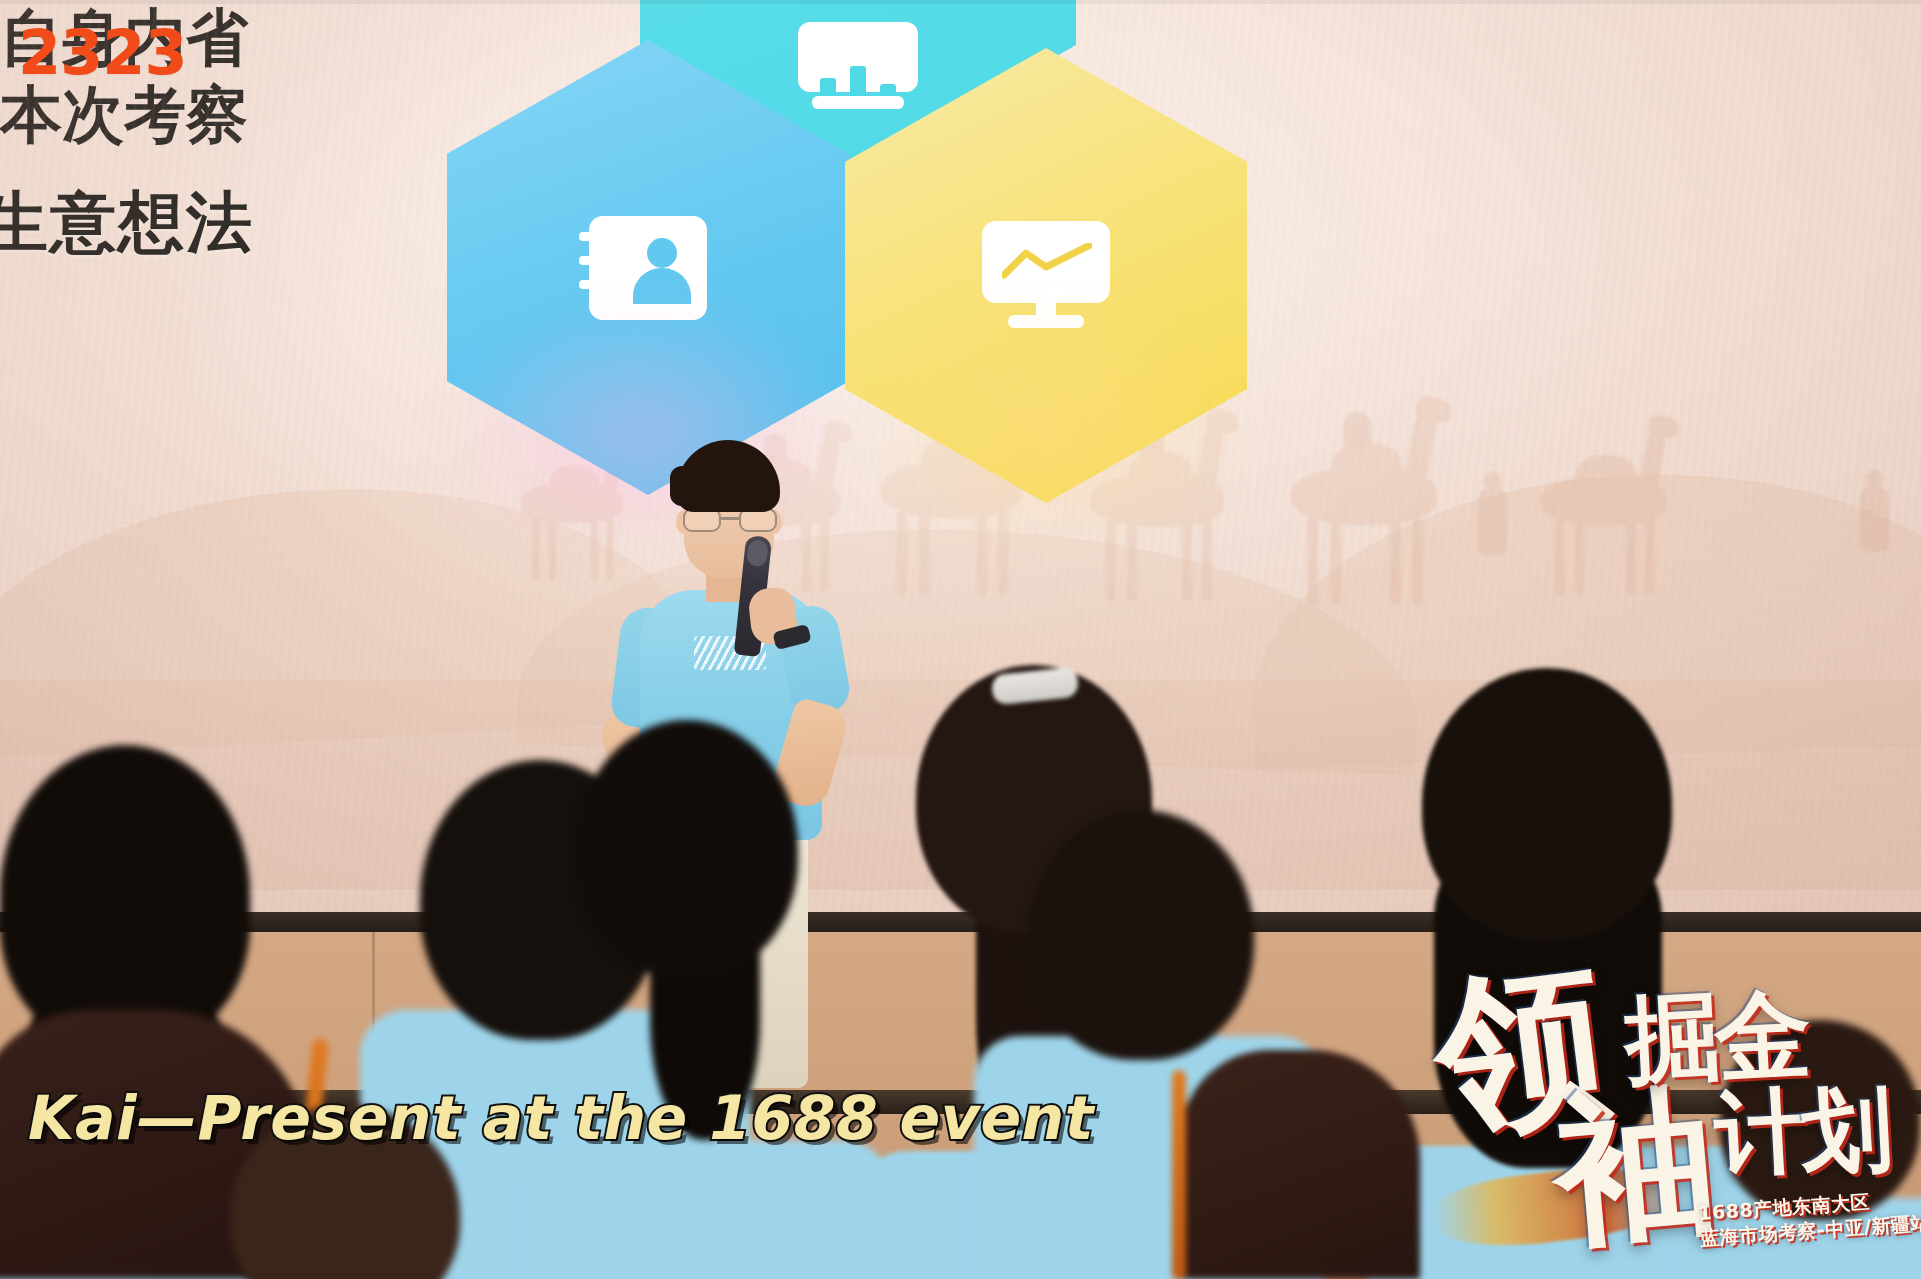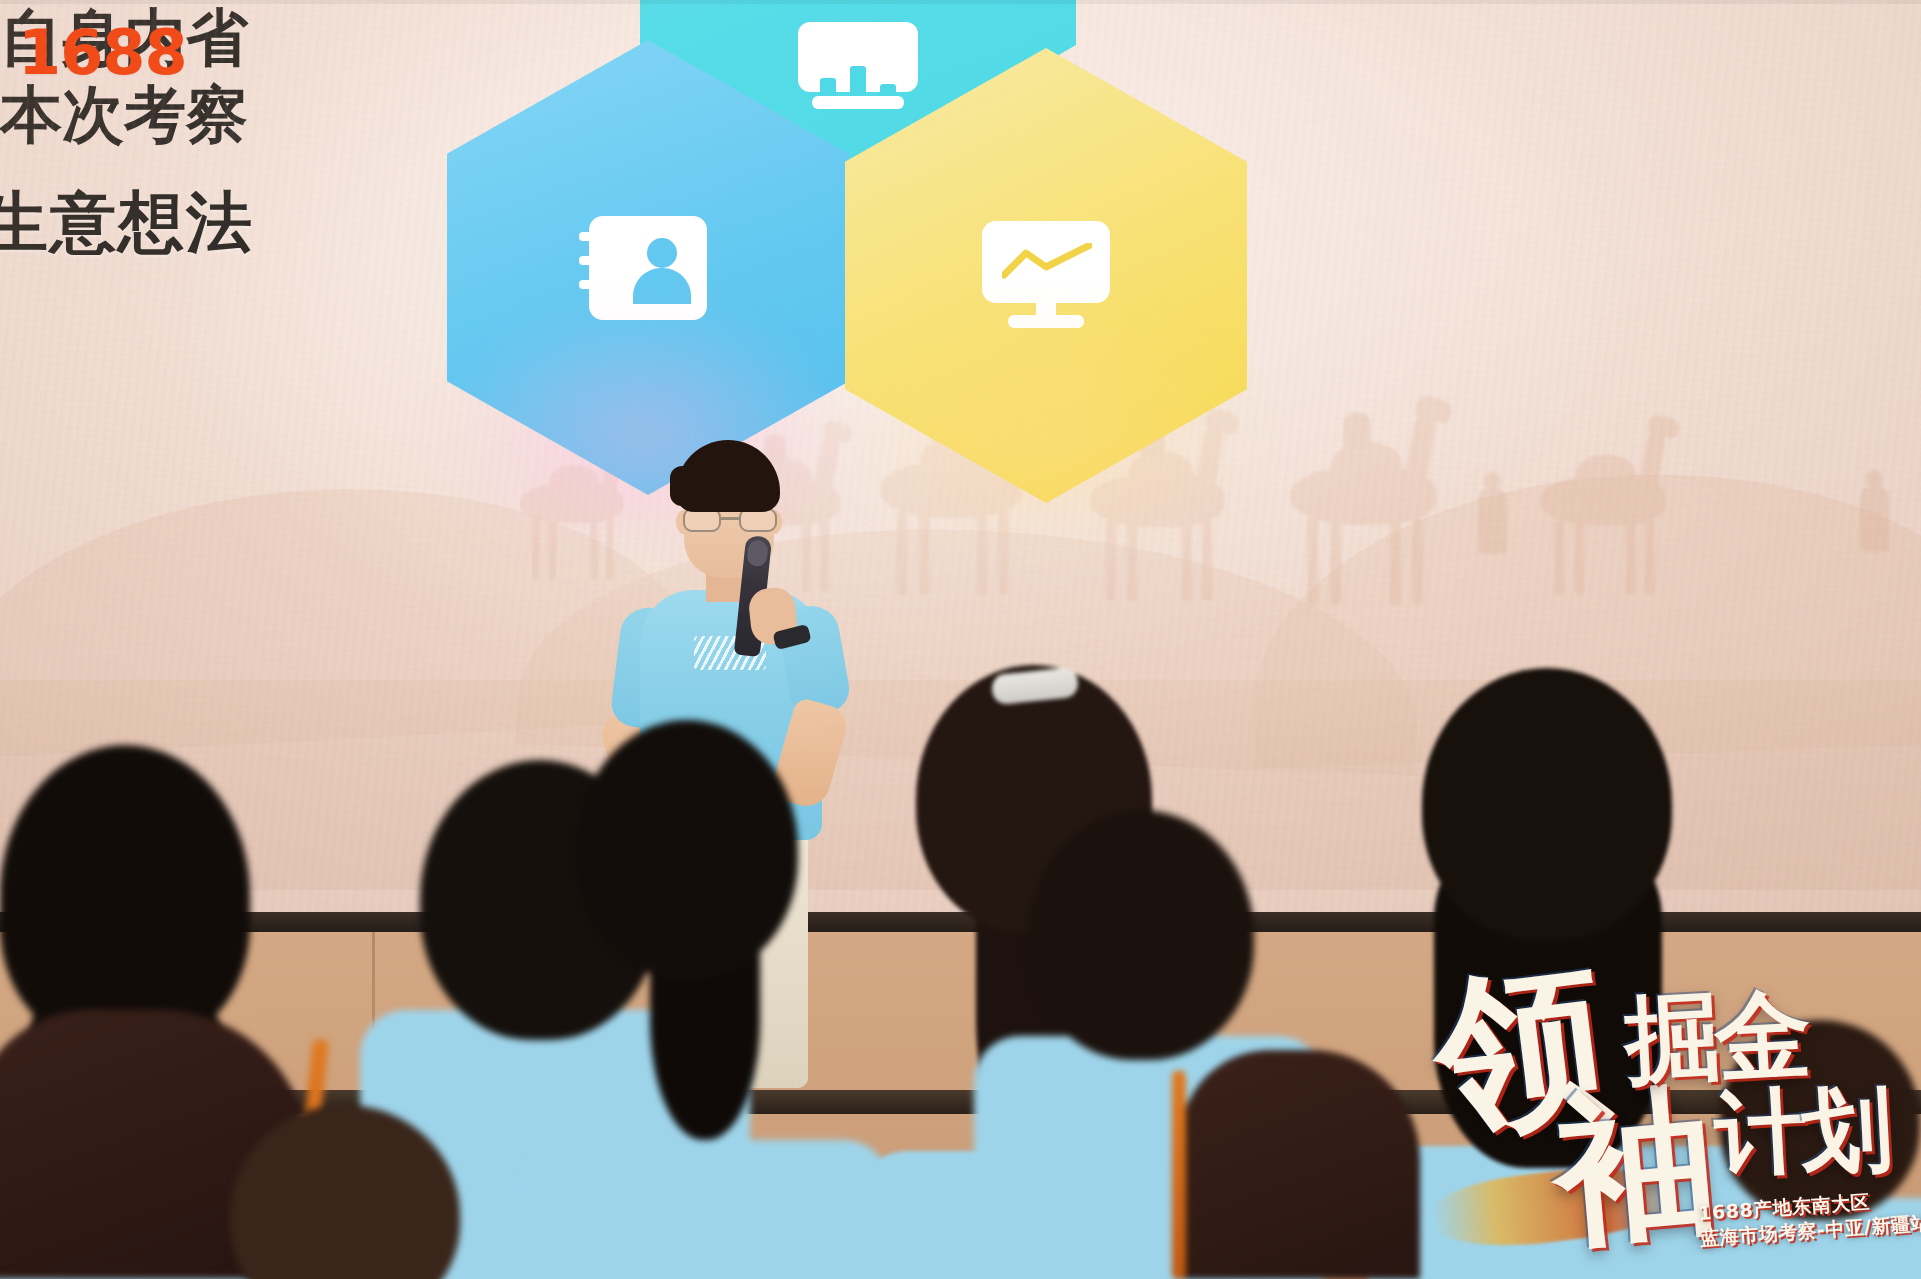--- a/index.html
+++ b/index.html
@@ -482,21 +482,21 @@
 
     <div class="slide-text" id="slide-left-text">生意想法</div>
 
     <div id="slide-right-block">
       <div>自身内省</div>
       <div>本次考察</div>
     </div>
 
     <div class="screen-vignette"></div>
 
-    <div id="logo-1688">1688</div>
+    <div id="logo-1688">2323</div>
   </div>
 
   <div class="wall-trim"></div>
   <div class="wall-wood">
     <div class="seam" style="left:372px;"></div>
     <div class="seam" style="left:1060px;"></div>
   </div>
   <div class="wall-skirt"></div>
 
   <div class="exit-sign">
@@ -568,20 +568,21 @@
     <div class="body"></div>
       <div class="head"></div>
   </div>
 
   <div class="aud aud-blur" id="aud-8">
     <div class="head"></div>
   </div>
 
   <div class="chair-r"></div>
 
+  <div id="caption">Kai—Present at the 1688 event</div>
 
   <div id="watermark">
     <div class="wm-brush"></div>
     <div class="wm-row" id="wm-char-1">领</div>
     <div class="wm-row" id="wm-char-2">袖</div>
     <div class="wm-row" id="wm-char-3">掘</div>
     <div class="wm-row" id="wm-char-4">金</div>
     <div class="wm-row" id="wm-char-5">计</div>
     <div class="wm-row" id="wm-char-6">划</div>
     <div id="wm-sub">

